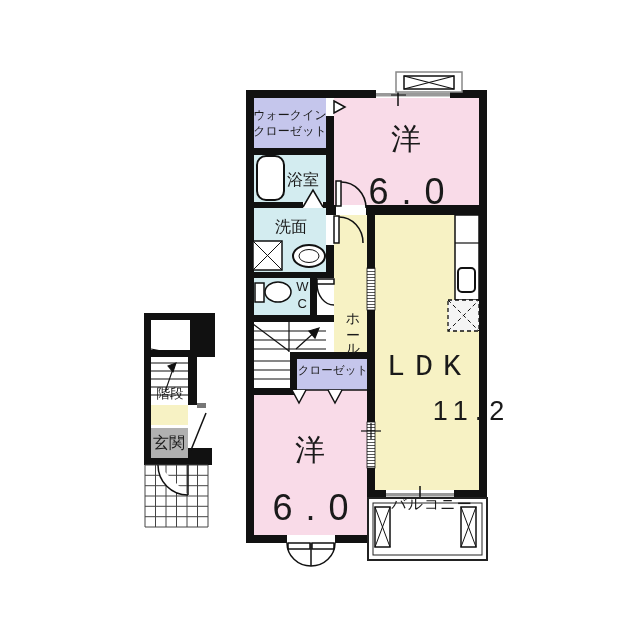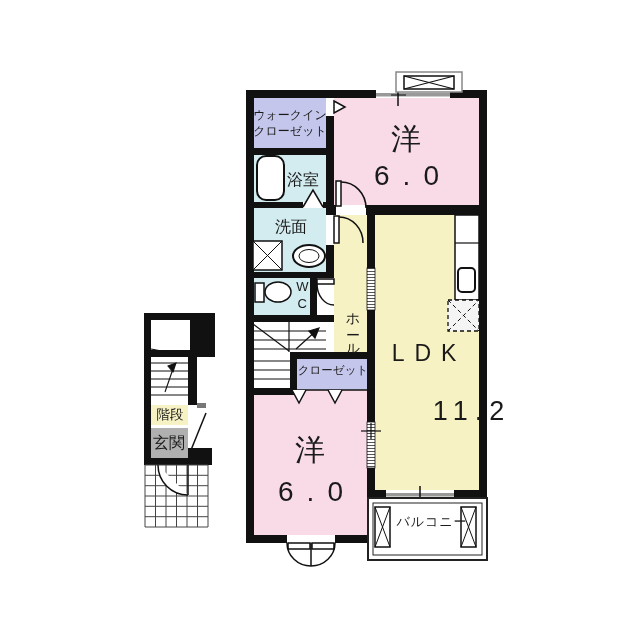--- a/index.html
+++ b/index.html
@@ -8,29 +8,29 @@
   .plan-svg{position:absolute;left:0;top:0;}
   .label{position:absolute;transform:translate(-50%,-50%);color:#1a1a1a;white-space:nowrap;
          text-align:center;line-height:1.35;}
   .lbl-wic{left:290px;top:123px;font-size:12px;}
   .lbl-bath{left:303px;top:180px;font-size:16px;}
   .lbl-wash{left:291px;top:227px;font-size:16px;}
   .lbl-wc{left:302px;top:296px;font-size:13px;writing-mode:vertical-rl;text-orientation:upright;letter-spacing:2px;}
   .lbl-hall{left:353px;top:330px;font-size:14px;writing-mode:vertical-rl;letter-spacing:7px;}
   .lbl-closet{left:333px;top:371px;font-size:11.5px;}
   .lbl-kanji{font-size:30px;}
-  .lbl-size{font-size:28px;letter-spacing:13px;}
+  .lbl-size{font-size:36px;letter-spacing:13px;margin-top:16px;}
   .lbl-bed1-k{left:406px;top:139px;}
   .lbl-bed1-s{left:413px;top:176px;}
   .lbl-bed2-k{left:310px;top:450px;}
   .lbl-bed2-s{left:317px;top:492px;}
-  .lbl-ldk-n{left:429px;top:354px;font-size:23px;letter-spacing:10px;}
+  .lbl-ldk-n{left:429px;top:367px;font-size:30px;letter-spacing:10px;font-family:Liberation Mono, monospace;}
   .lbl-ldk-s{left:428px;top:411px;font-size:27px;letter-spacing:7px;margin-left:44px;}
-  .lbl-balcony{left:426px;top:522px;font-size:13px;letter-spacing:1px;padding-left:12px;}
-  .lbl-stairs1f{left:170px;top:415px;font-size:13.5px;}
+  .lbl-balcony{left:426px;top:504px;font-size:15px;letter-spacing:1px;padding-left:12px;}
+  .lbl-stairs1f{left:170px;top:394px;font-size:13.5px;}
   .lbl-entrance{left:169px;top:443px;font-size:16px;}
 </style>
 </head>
 <body>
 
 <div class="canvas">
 
 <svg class="plan-svg" width="640" height="640" viewBox="0 0 640 640">
   <defs>
     <pattern id="sd" patternUnits="userSpaceOnUse" width="8" height="3">

